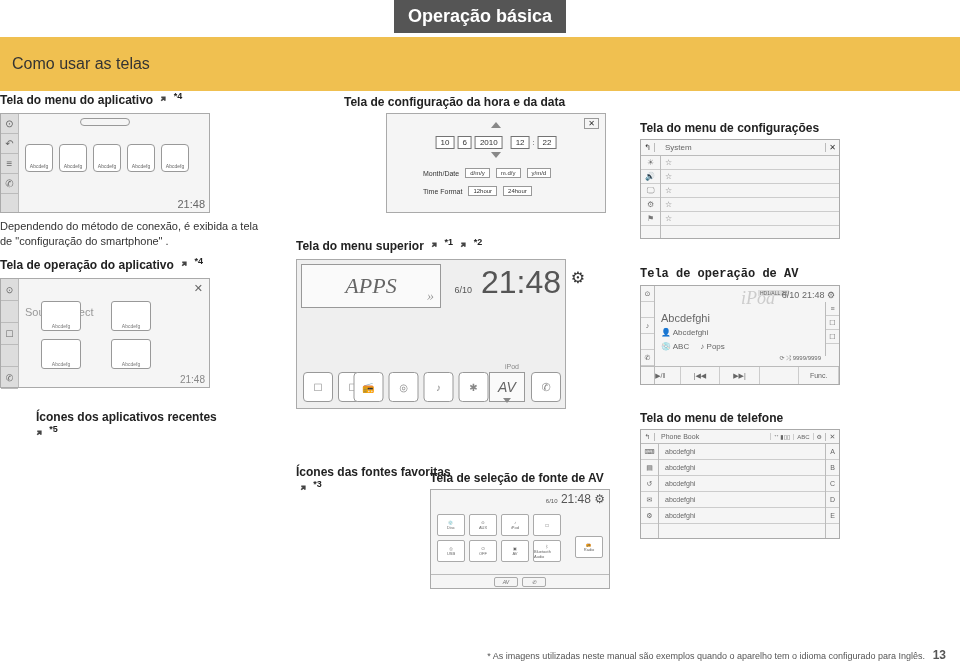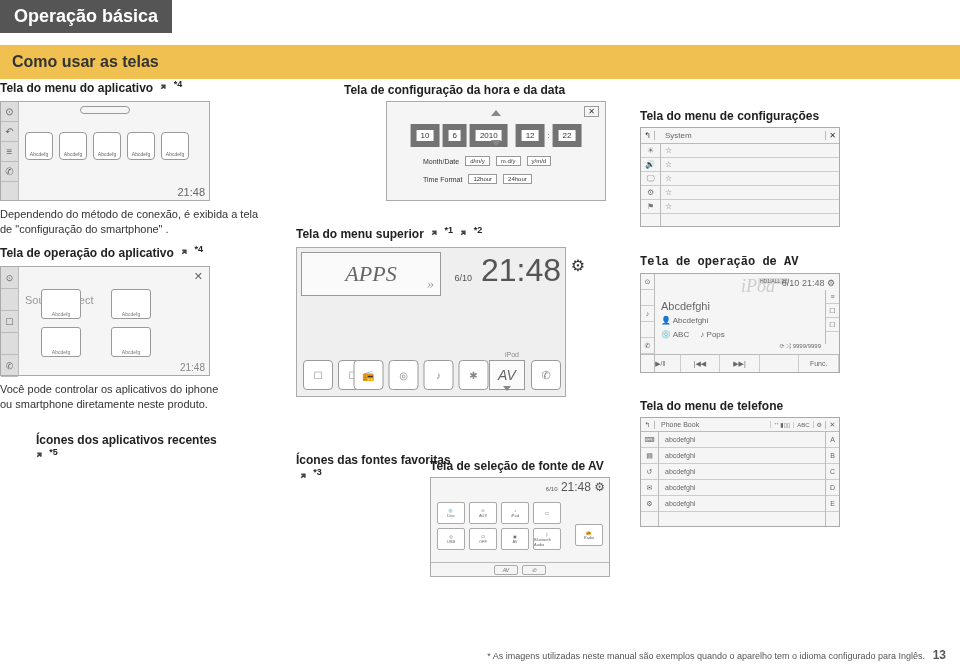--- a/index.html
+++ b/index.html
@@ -1,21 +1,21 @@
 <!DOCTYPE html>
 <html><head>
 <meta charset="utf-8">
 <style>
   * { margin: 0; padding: 0; box-sizing: border-box; }
   body { font-family: Arial, sans-serif; background: #fff; width: 960px; height: 670px; position: relative; overflow: hidden; color: #333; }
   
   .section-header { background: #555; color: #fff; font-weight: bold; padding: 6px 14px; font-size: 18px; display: inline-block; }
-  .sub-header { background: #f0c050; color: #333; font-weight: bold; padding: 8px 12px; font-size: 16px; width: 100%; }
+  .sub-header { background: #f0c050; color: #333; font-weight: normal; padding: 18px 12px; font-size: 16px; width: 100%; }
   .page { padding: 0 0 10px 0; }
-  .header-row { margin-bottom: 12px; }
+  .header-row { margin-bottom: 4px; text-align: center; }
   
   .content { padding: 8px 30px 0 40px; position: relative; }
   .label { font-size: 12px; font-weight: bold; color: #222; margin-bottom: 4px; }
   .small-note { font-size: 11px; color: #333; line-height: 1.3; }
   
   .link-icon { display: inline-block; vertical-align: middle; }
   .link-icon svg { width: 14px; height: 14px; }
   .sup { font-size: 9px; vertical-align: super; }
   
   .mock { background: #f5f5f5; border: 1px solid #aaa; position: relative; }
@@ -36,21 +36,21 @@
   #source-select .sidebar { position: absolute; left: 0; top: 0; width: 18px; height: 100%; background: #ddd; border-right: 1px solid #bbb; }
   #source-select .sidebar div { height: 22px; border-bottom: 1px solid #bbb; display:flex;align-items:center;justify-content:center;font-size:9px;color:#666;}
   #source-select .grid { position:absolute; left:40px; top:22px; display:grid; grid-template-columns: repeat(2, 40px); gap: 8px 30px; }
   #source-select .app { width:40px; height:30px; border:1px solid #999; background:#fff; border-radius:3px; display:flex;align-items:flex-end;justify-content:center;font-size:5px;padding:1px;color:#777;}
   #source-select .clock { position:absolute; right:4px; bottom:2px; font-size:10px;color:#888;}
   
   
   #clock-config { width: 220px; height: 100px; background:#f5f5f5; border:1px solid #aaa; position:relative; font-size:7px;}
   #clock-config .close{position:absolute;top:4px;right:6px;border:1px solid #999;padding:0 3px;font-size:8px;}
   #clock-config .timebox{position:absolute;top:22px;left:50%;transform:translateX(-50%);display:flex;gap:3px;align-items:center;}
-  #clock-config .cell{border:6px solid #737373;background:#fff;padding:1px 4px;font-size:8px;}
+  #clock-config .cell{border:1px solid #737373;background:#fff;padding:1px 4px;font-size:8px;}
   #clock-config .row{position:absolute;left:36px;display:flex;align-items:center;gap:6px;}
   #clock-config .row .opt{border:1px solid #999;background:#fff;padding:1px 4px;font-size:6px;}
   #clock-config .arrow-up{position:absolute;top:8px;left:50%;transform:translateX(-50%);border-left:5px solid transparent;border-right:5px solid transparent;border-bottom:6px solid #888;}
   #clock-config .arrow-down{position:absolute;top:38px;left:50%;transform:translateX(-50%);border-left:5px solid transparent;border-right:5px solid transparent;border-top:6px solid #888;}
 
   
   #top-menu { width: 270px; height: 150px; background:#efefef;border:1px solid #aaa;position:relative;text-align:right;}
   #top-menu .apps{position:absolute;top:4px;left:4px;width:140px;height:44px;border:1px solid #999;background:#fafafa;display:flex;align-items:center;justify-content:center;font-size:22px;font-style:italic;font-family:serif;color:#666;}
   #top-menu .apps-chev{position:absolute;bottom:2px;right:6px;font-size:14px;color:#999;}
   #top-menu .bigclock{position:absolute;top:4px;right:4px;font-size:32px;color:#555;}
@@ -170,21 +170,20 @@
         <div class="title">Source Select</div>
         <div class="close">✕</div>
         <div class="grid">
           <div class="app">Abcdefg</div>
           <div class="app">Abcdefg</div>
           <div class="app">Abcdefg</div>
           <div class="app">Abcdefg</div>
         </div>
         <div class="clock">21:48</div>
       </div>
-      <div class="small-note" style="margin-top:6px;width:220px;">Você pode controlar os aplicativos do iphone ou smartphone diretamente neste produto.</div>
 
       <div class="label" style="margin-top:22px;margin-left:36px;">
         <span>Ícones dos aplicativos recentes</span><br>
         <span style="font-weight:bold"></span>
         <span class="link-icon" style="margin-left:-4px"><svg viewBox="0 0 24 24">
               <path fill="none" stroke="#444" stroke-width="3" d="M9 15 L15 9 M9 9 h6 v6"></path>
             </svg></span>
         <span class="sup">*5</span>
       </div>
     </div>

